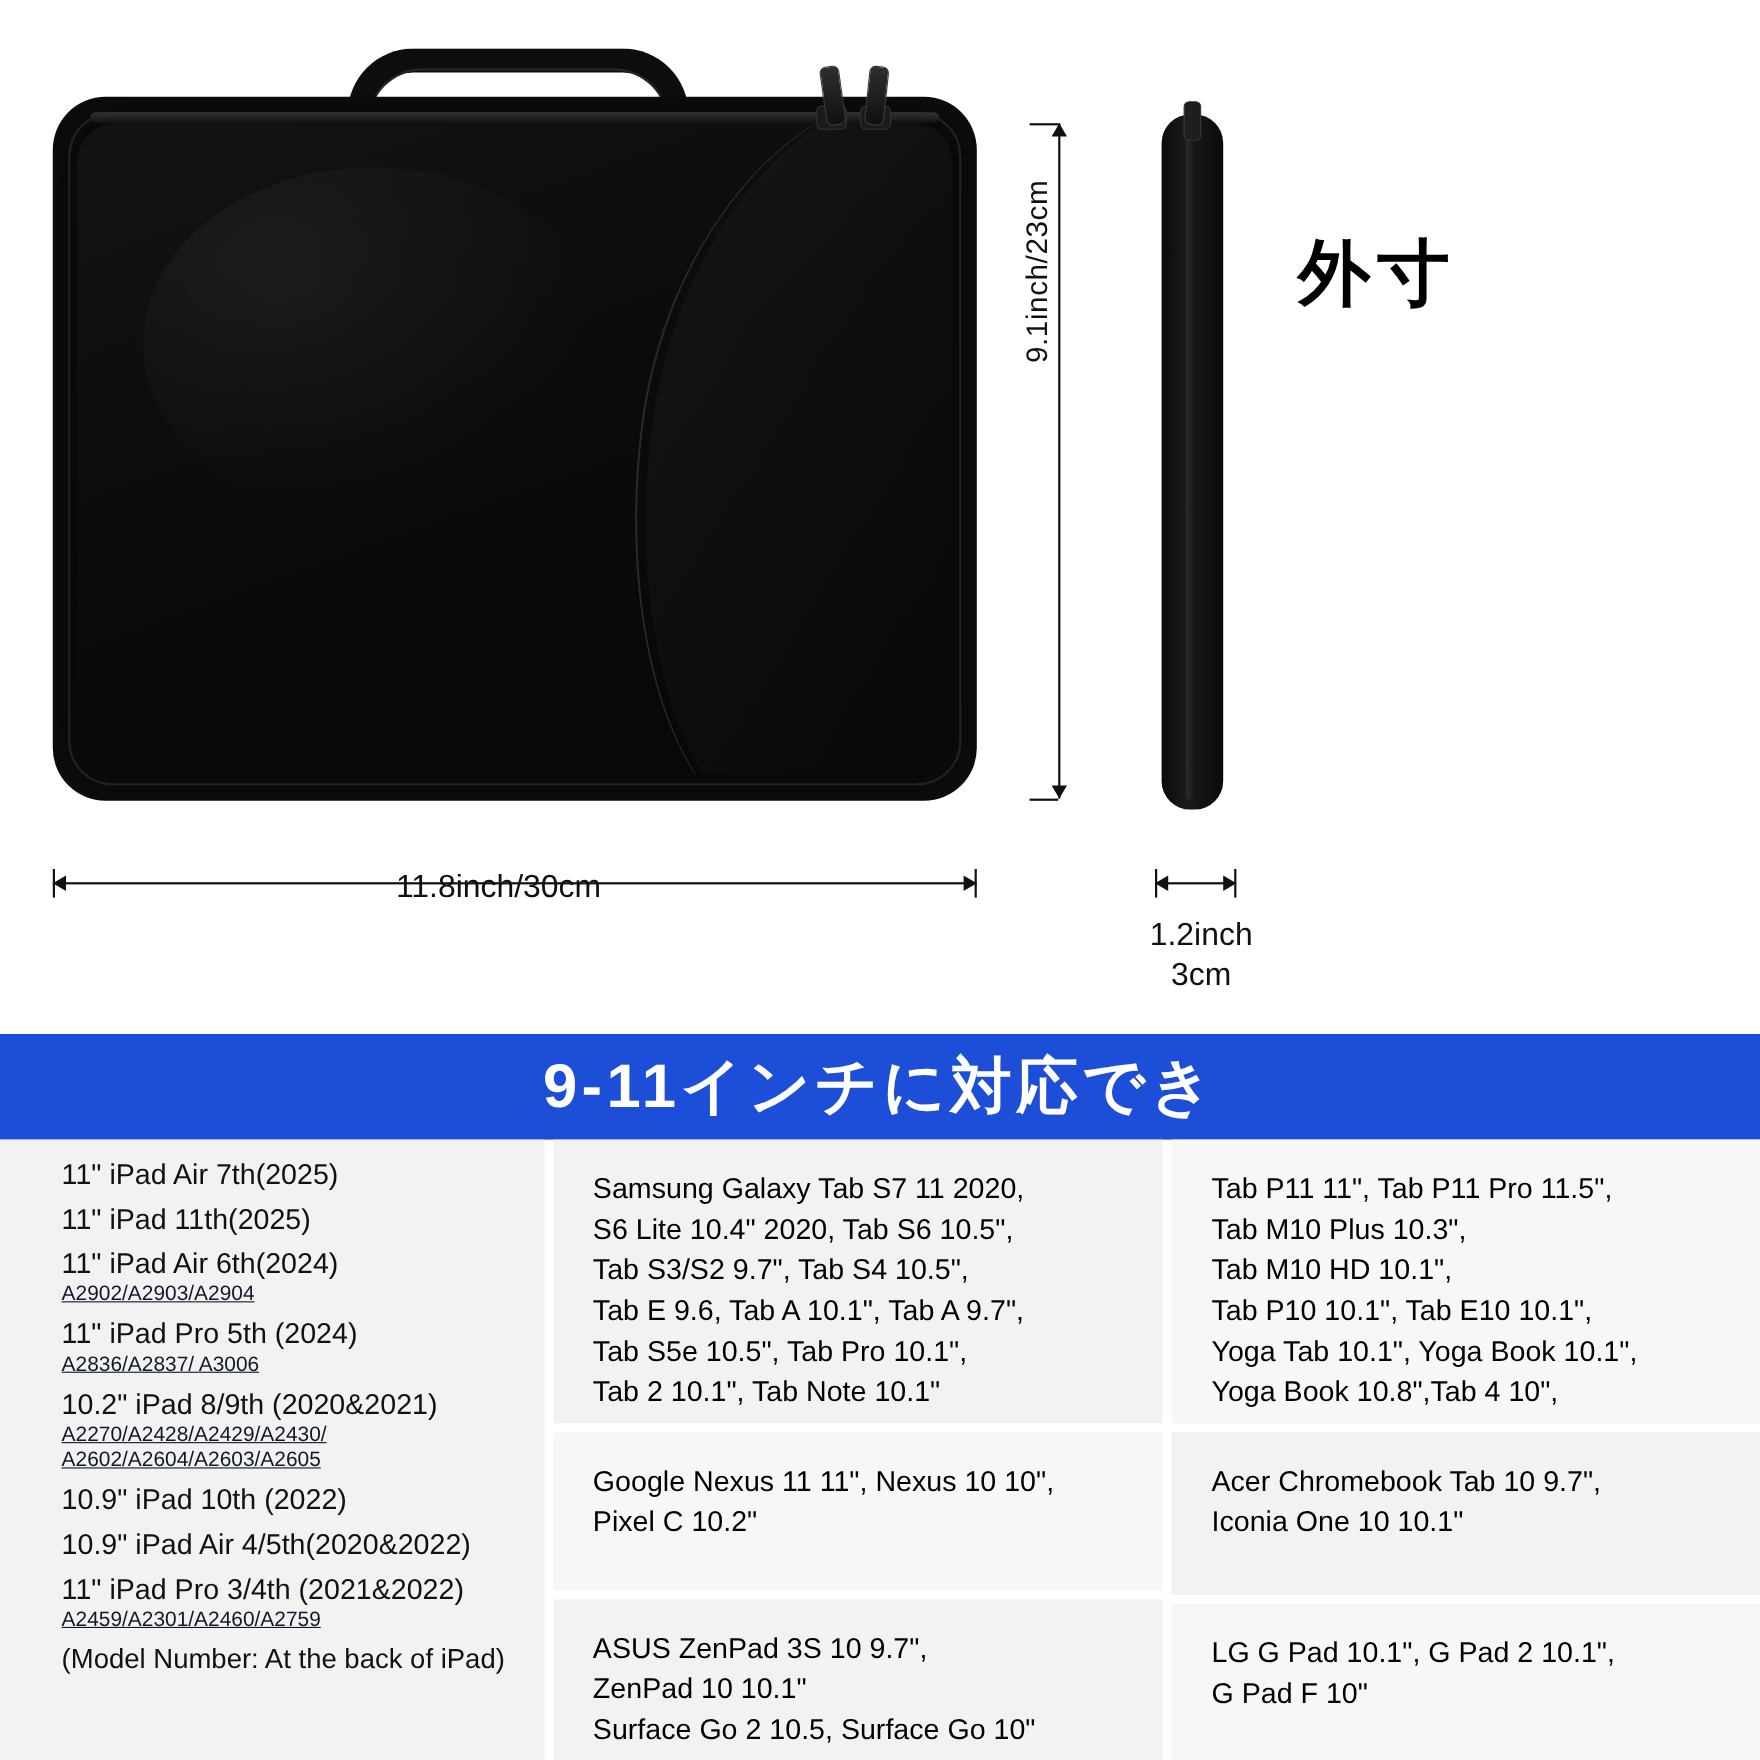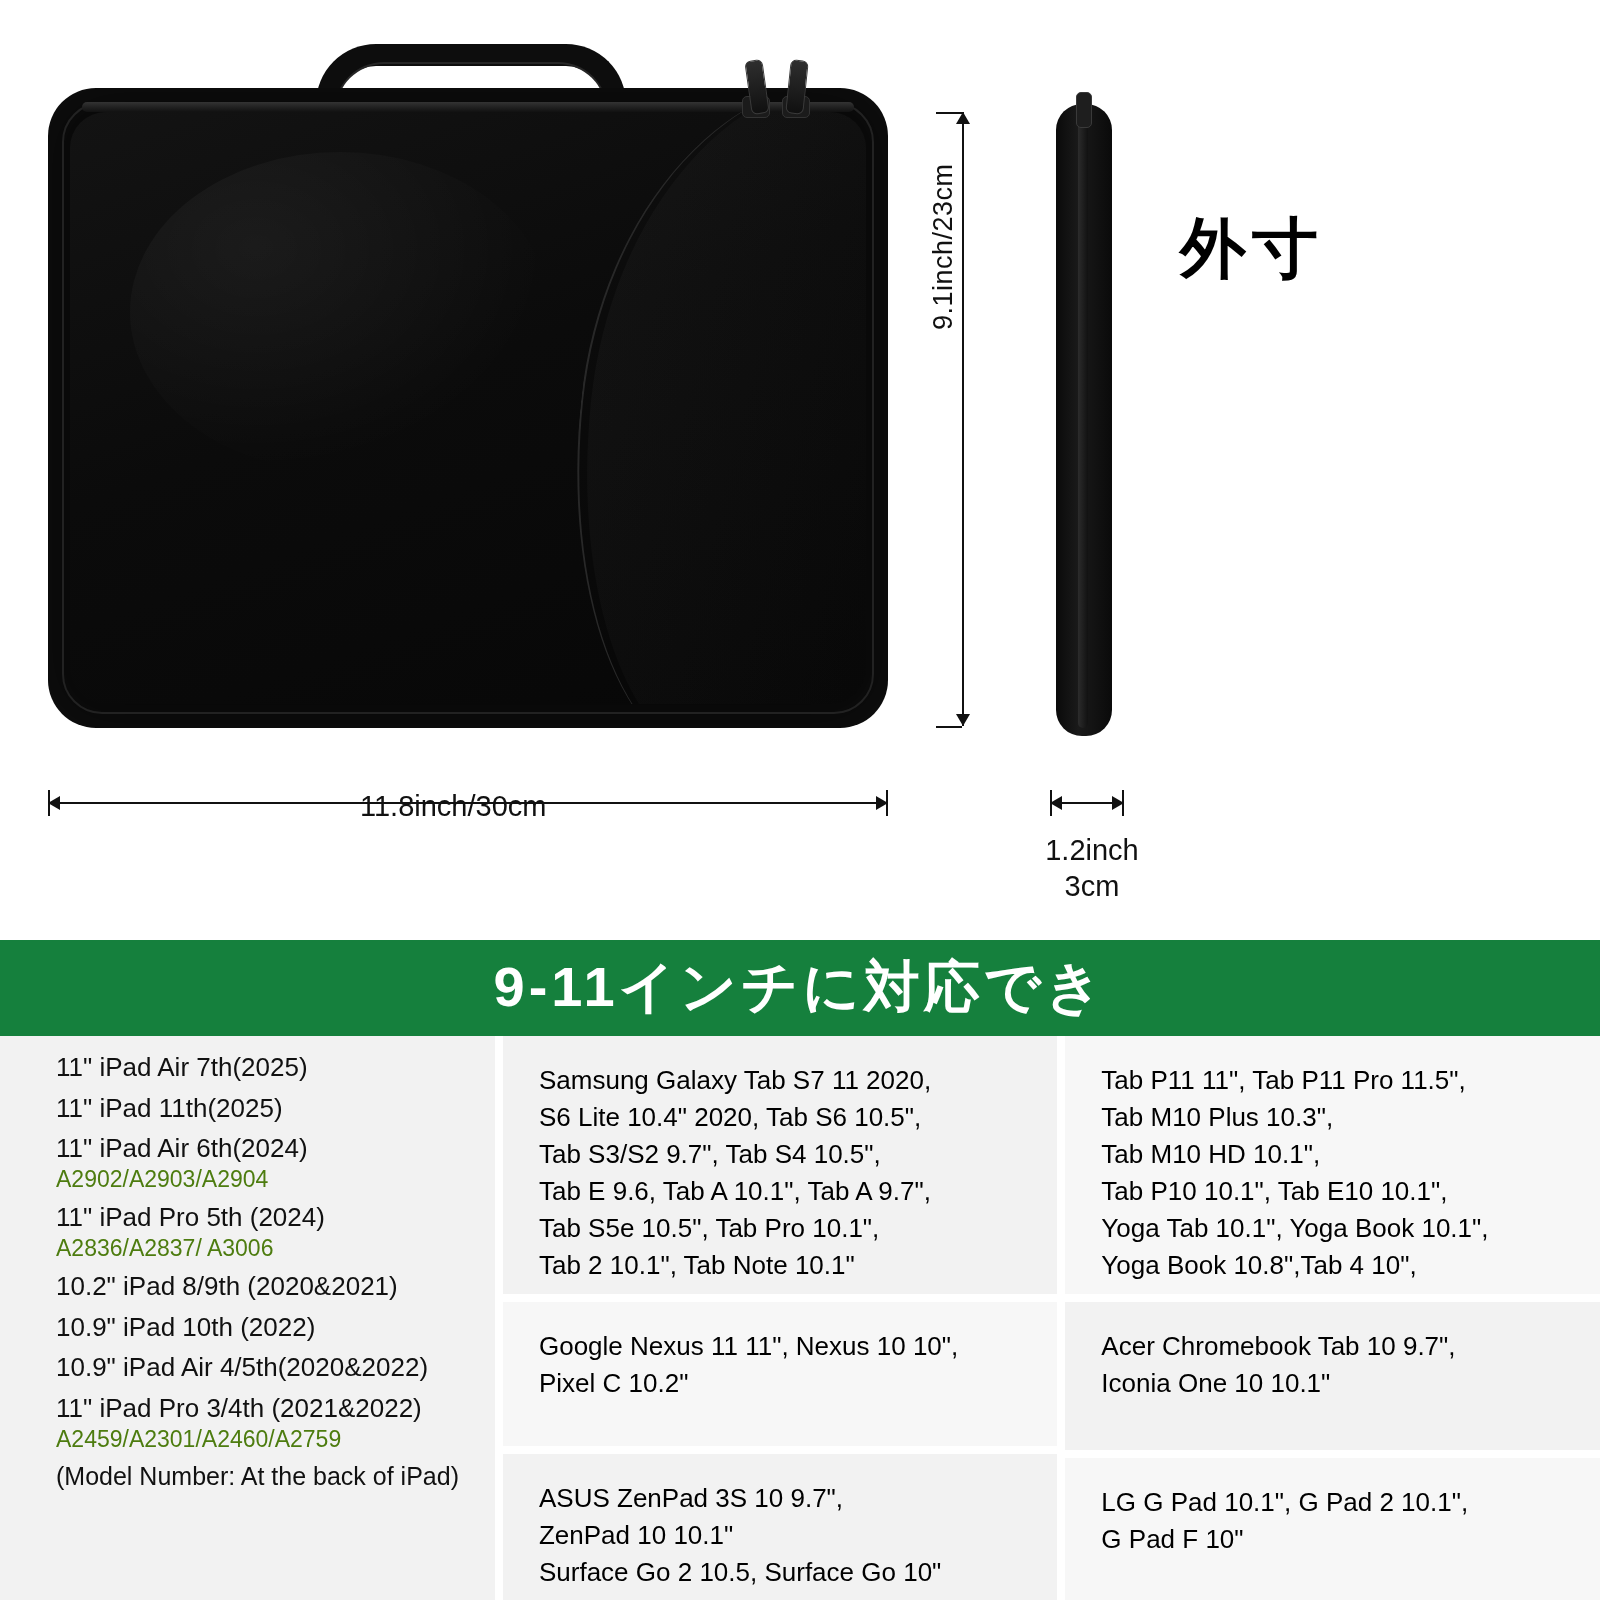--- a/index.html
+++ b/index.html
@@ -286,21 +286,21 @@
   }
   .spec-gap { height: 48px; }
 
   
   #compat-banner {
     position: absolute;
     left: 0;
     top: 940px;
     width: 1600px;
     height: 96px;
-    background: #15803d;
+    background: #1d4ed8;
     display: flex;
     align-items: center;
     justify-content: center;
   }
   #compat-banner-text {
     color: #ffffff;
     font-size: 56px;
     font-weight: bold;
     letter-spacing: 4px;
   }
@@ -332,23 +332,24 @@
     padding: 16px 0 10px 56px;
     height: 100%;
   }
   .apple-item { margin-bottom: 9px; }
   .apple-name {
     font-size: 26px;
     color: #111;
     line-height: 1.22;
   }
   .apple-models {
-    font-size: 23px;
-    color: #4d7c0f;
+    font-size: 19px;
+    color: #0f172a;
     line-height: 1.22;
+    text-decoration: underline;
   }
   .apple-note {
     font-size: 25px;
     color: #111;
     margin-top: 7px;
   }
 
   .mid-cell, .right-cell {
     padding: 26px 22px 22px 36px;
     font-size: 26px;
@@ -440,20 +441,22 @@
       <div class="apple-item">
         <div class="apple-name">11" iPad Air 6th(2024)</div>
         <div class="apple-models">A2902/A2903/A2904</div>
       </div>
       <div class="apple-item">
         <div class="apple-name">11" iPad Pro 5th (2024)</div>
         <div class="apple-models">A2836/A2837/ A3006</div>
       </div>
       <div class="apple-item">
         <div class="apple-name">10.2" iPad 8/9th (2020&amp;2021)</div>
+        <div class="apple-models" style="white-space:pre-line">A2270/A2428/A2429/A2430/
+A2602/A2604/A2603/A2605</div>
       </div>
       <div class="apple-item">
         <div class="apple-name">10.9" iPad 10th  (2022)</div>
       </div>
       <div class="apple-item">
         <div class="apple-name">10.9" iPad Air 4/5th(2020&amp;2022)</div>
       </div>
       <div class="apple-item">
         <div class="apple-name">11" iPad Pro 3/4th  (2021&amp;2022)</div>
         <div class="apple-models">A2459/A2301/A2460/A2759</div>

